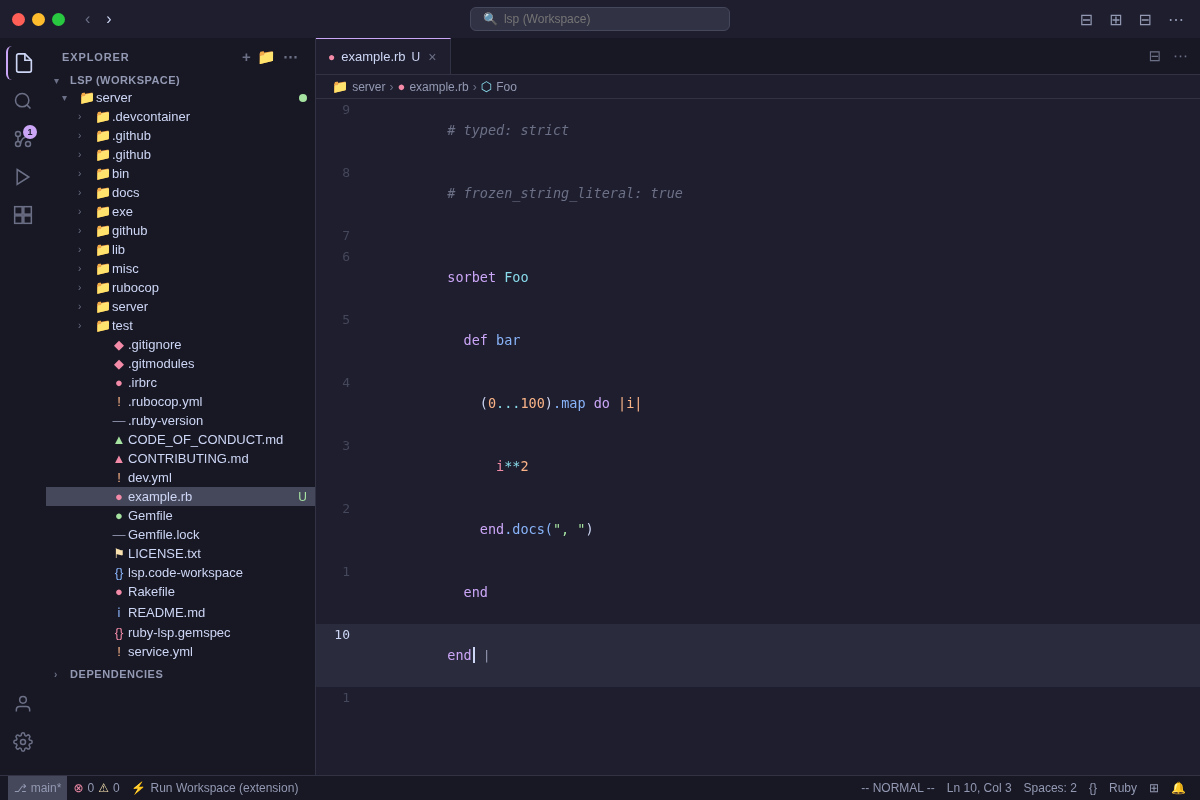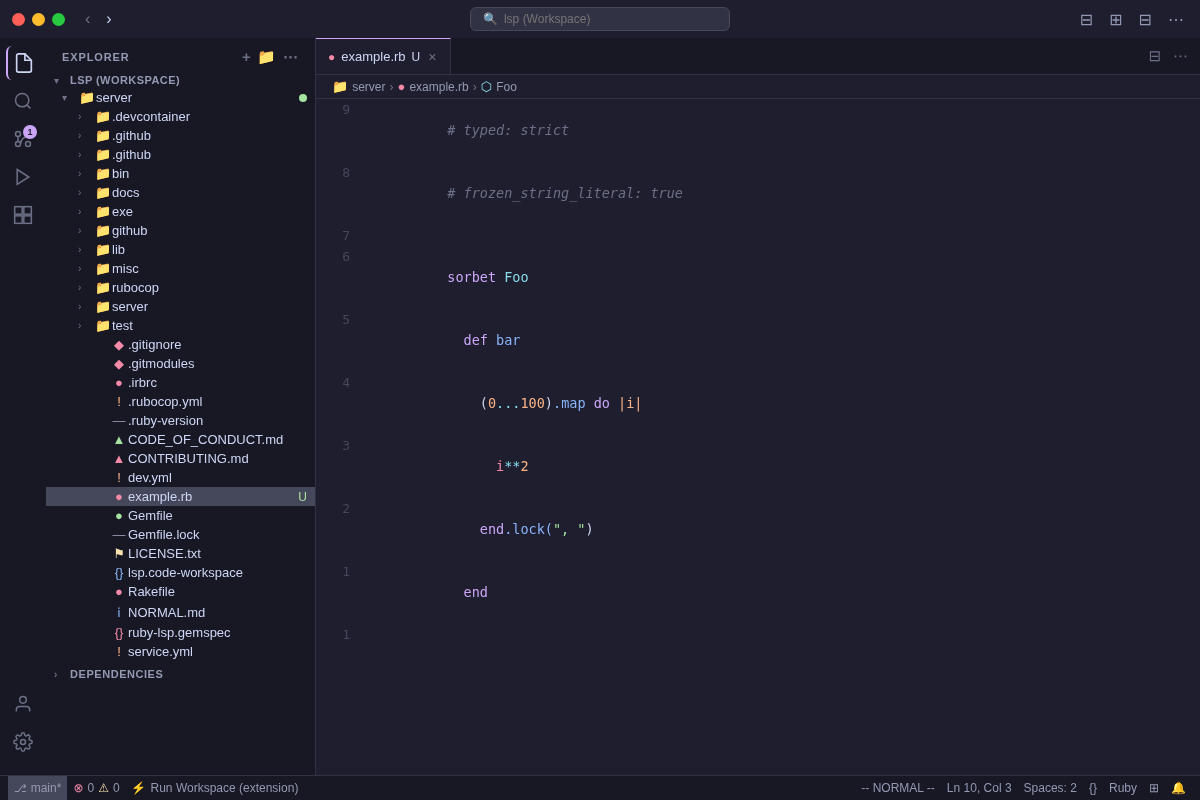--- a/index.html
+++ b/index.html
@@ -618,21 +618,21 @@
       <span class="tree-label">lsp.code-workspace</span>
     </div>
     <div class="tree-item" style="padding-left:48px;">
       <span class="tree-arrow" style="width:16px;"></span>
       <span class="tree-icon icon-ruby">●</span>
       <span class="tree-label">Rakefile</span>
     </div>
     <div class="tree-item" style="padding-left:48px;">
       <span class="tree-arrow" style="width:16px;"></span>
       <span class="tree-icon" style="color:#89b4fa;">ℹ</span>
-      <span class="tree-label">NORMAL.md</span>
+      <span class="tree-label">README.md</span>
     </div>
     <div class="tree-item" style="padding-left:48px;">
       <span class="tree-arrow" style="width:16px;"></span>
       <span class="tree-icon icon-gemspec">{}</span>
       <span class="tree-label">ruby-lsp.gemspec</span>
     </div>
     <div class="tree-item" style="padding-left:48px;">
       <span class="tree-arrow" style="width:16px;"></span>
       <span class="tree-icon icon-rubocop">!</span>
       <span class="tree-label">service.yml</span>
@@ -715,31 +715,37 @@
       <div class="code-line">
         <span class="line-number">3</span>
         <span class="line-content">
           <span>      </span><span class="var">i</span><span class="op">**</span><span class="num">2</span>
         </span>
       </div>
 
       <div class="code-line">
         <span class="line-number">2</span>
         <span class="line-content">
-          <span>    </span><span class="kw">end</span><span class="mth">.lock(</span><span class="str">", "</span><span class="pun">)</span>
+          <span>    </span><span class="kw">end</span><span class="mth">.docs(</span><span class="str">", "</span><span class="pun">)</span>
         </span>
       </div>
 
       <div class="code-line">
         <span class="line-number">1</span>
         <span class="line-content">
           <span>  </span><span class="kw">end</span>
         </span>
       </div>
 
+      <div class="code-line cursor-line">
+        <span class="line-number" style="color:#cdd6f4;">10</span>
+        <span class="line-content">
+          <span class="kw">end</span><span style="display:inline-block;width:2px;height:16px;background:#cdd6f4;vertical-align:text-bottom;margin-left:1px;"></span><span style="color:#9399b2;margin-left:8px;font-size:13px;">|</span>
+        </span>
+      </div>
 
       <div class="code-line">
         <span class="line-number">1</span>
         <span class="line-content"> </span>
       </div>
 
     </div>
   </div>
 </div>
 

